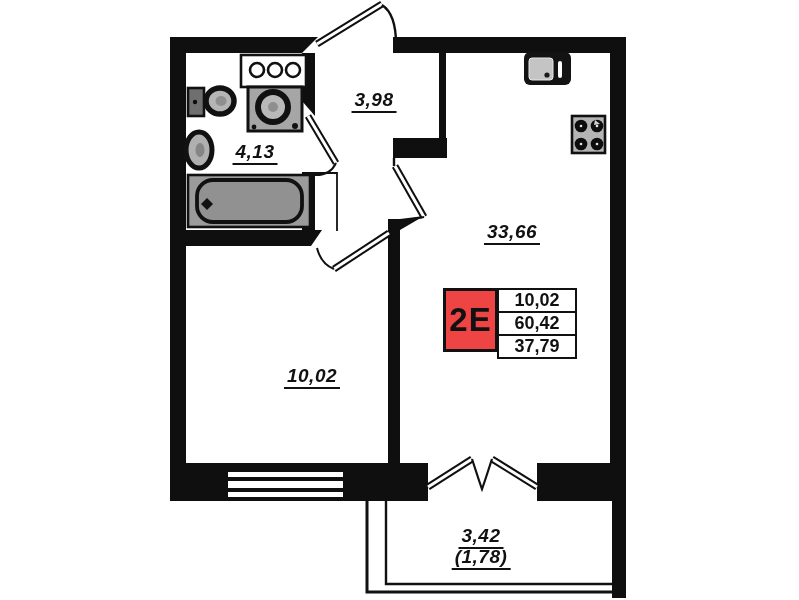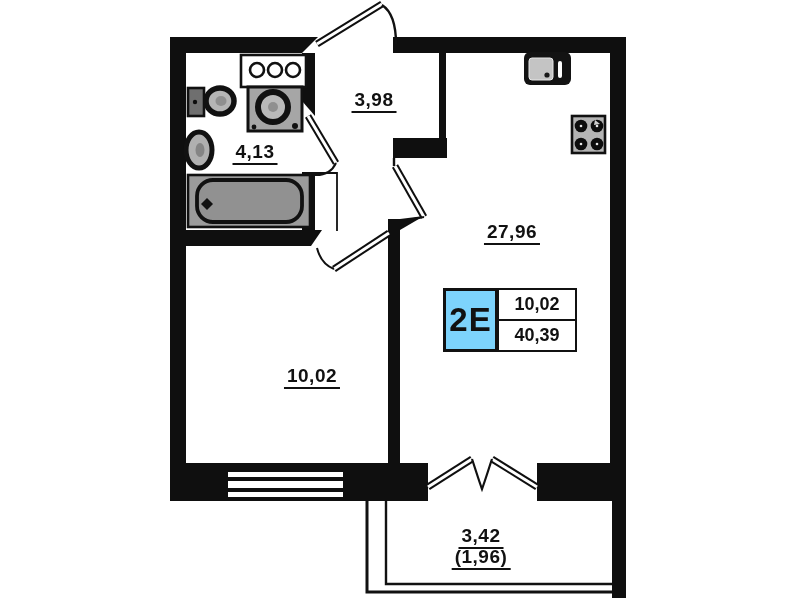--- a/index.html
+++ b/index.html
@@ -4,29 +4,29 @@
 <style>
   html,body{margin:0;padding:0;background:#ffffff;}
   .stage{
     position:relative;width:799px;height:600px;background:#ffffff;overflow:hidden;
     font-family:"Liberation Sans", sans-serif;color:#111;
   }
   .stage svg{position:absolute;left:0;top:0;}
   .area-label{
     position:absolute;transform:translateX(-50%);
     font-size:19px;font-weight:bold;letter-spacing:.5px;white-space:nowrap;
-    line-height:1;text-align:center;
+    line-height:1;text-align:center;font-style:italic;
   }
   .area-label .u{display:inline-block;border-bottom:2px solid #111;padding:0 3px 2px 3px;}
   .info-table{
     position:absolute;left:443px;top:288px;width:134px;height:64px;display:flex;
   }
   .info-table .type-cell{
     width:55px;border:3px solid #111;display:flex;align-items:center;justify-content:center;
-    font-size:33px;font-weight:bold;letter-spacing:1px;background:#7dd3fc;box-sizing:border-box;
+    font-size:33px;font-weight:bold;letter-spacing:1px;background:#ef4444;box-sizing:border-box;
   }
   .info-table .values{flex:1;display:flex;flex-direction:column;margin-left:-1px;}
   .info-table .values .v-cell{
     flex:1;border:2.5px solid #111;margin-top:-2px;display:flex;align-items:center;justify-content:center;
     font-size:18px;font-weight:bold;background:#fff;box-sizing:border-box;
   }
   .info-table .values .v-cell:first-child{margin-top:0;}
 </style>
 </head>
 <body>
@@ -156,33 +156,34 @@
     </g>
   </svg>
 
   <div class="area-label" style="left:255px;top:142px;">
     <span class="u">4,13</span>
   </div>
   <div class="area-label" style="left:374px;top:90px;">
     <span class="u">3,98</span>
   </div>
   <div class="area-label" style="left:512px;top:222px;">
-    <span class="u">27,96</span>
+    <span class="u">33,66</span>
   </div>
   <div class="area-label" style="left:312px;top:366px;">
     <span class="u">10,02</span>
   </div>
   <div class="area-label" style="left:481px;top:526px;">
     <span class="u">3,42</span>
   </div>
   <div class="area-label" style="left:481px;top:547px;">
-    <span class="u">(1,96)</span>
+    <span class="u">(1,78)</span>
   </div>
 
   <div class="info-table">
     <div class="type-cell">2Е</div>
     <div class="values">
       <div class="v-cell">10,02</div>
-      <div class="v-cell">40,39</div>
+      <div class="v-cell">60,42</div>
+      <div class="v-cell">37,79</div>
     </div>
   </div>
 
 </div>
 
 </body></html>

